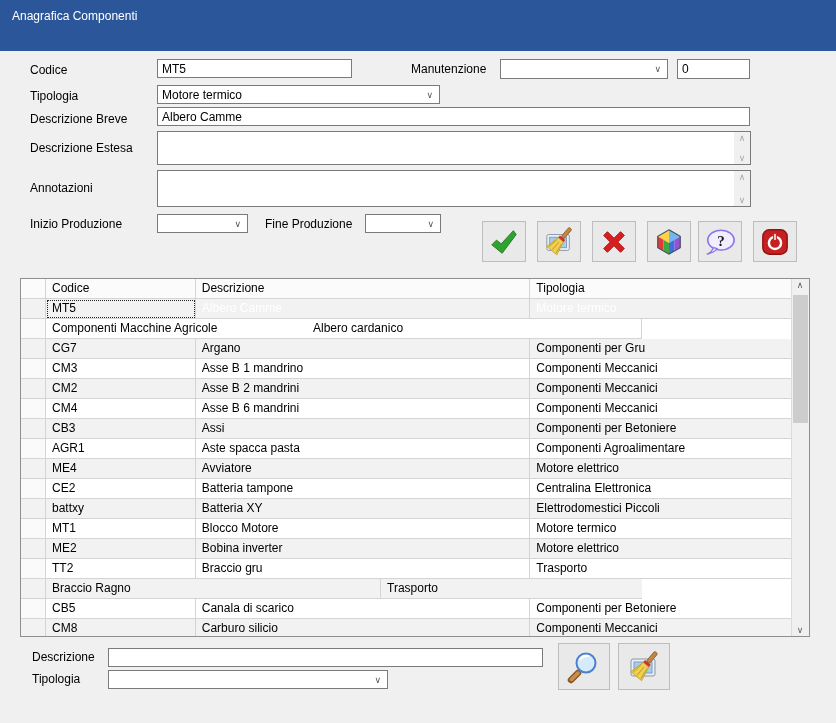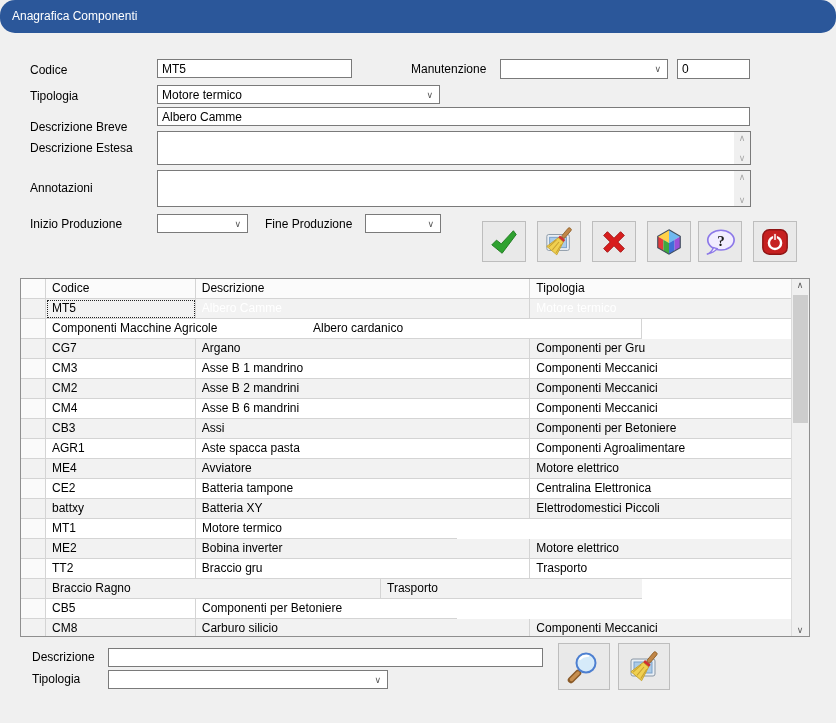--- a/index.html
+++ b/index.html
@@ -4,21 +4,21 @@
 <style>
   :root{
     --c-titlebar:#2b579a;
     --c-selection:#0078d7;
     --c-winbg:#f0f0f0;
     --c-rowalt:#f2f2f2;
   }
   html,body{margin:0;padding:0;}
   body{font-family:"Liberation Sans",sans-serif;background:#c8c8c8;}
   .win{position:relative;width:836px;height:723px;background:var(--c-winbg);overflow:hidden;}
-  .titlebar{position:absolute;left:0;top:0;width:100%;height:33px;background:var(--c-titlebar);border-radius:15px;}
+  .titlebar{position:absolute;left:0;top:0;width:100%;height:51px;background:var(--c-titlebar);}
   .title{position:absolute;left:12px;top:9px;font-size:12px;color:#ffffff;white-space:nowrap;}
 
   .lbl{position:absolute;font-size:12px;color:#000;white-space:nowrap;}
 
   .tb{position:absolute;box-sizing:border-box;height:19px;border:1px solid #7a7a7a;background:#fff;
       font-family:"Liberation Sans",sans-serif;font-size:12px;color:#000;padding:0 2px 0 4px;margin:0;outline:none;}
 
   .combo{position:absolute;box-sizing:border-box;height:19px;border:1px solid #7a7a7a;background:#fff;
       font-size:12px;color:#000;display:flex;align-items:center;padding-left:4px;}
   .combo .chev{position:absolute;right:6px;top:2px;font-size:9px;color:#555;line-height:14px;}
@@ -71,21 +71,21 @@
     <span class="chev">∨</span>
   </div>
   <input class="tb" style="left: 677px; top: 59px; width: 73px; height: 20px;" value="0">
 
   <span class="lbl" style="left:30px;top:89px">Tipologia</span>
   <div class="combo" style="left:157px;top:85px;width:283px">
     <span>Motore termico</span>
     <span class="chev">∨</span>
   </div>
 
-  <span class="lbl" style="left:30px;top:120px">Descrizione Breve</span>
+  <span class="lbl" style="left:30px;top:112px">Descrizione Breve</span>
   <input class="tb" style="left: 157px; top: 107px; width: 593px;" value="Albero Camme">
 
   <span class="lbl" style="left:30px;top:141px">Descrizione Estesa</span>
   <div class="ta" style="left:157px;top:131px;width:594px;height:34px">
     <div class="ta-scroll">
       <span class="sarrow top">∧</span>
       <span class="sarrow bottom">∨</span>
     </div>
   </div>
 
@@ -232,20 +232,21 @@
           </div>
           <div class="grid-row alt">
             <div class="cell c-rowhead"></div>
             <div class="cell c-codice">battxy</div>
             <div class="cell c-desc">Batteria XY</div>
             <div class="cell c-tipo">Elettrodomestici Piccoli</div>
           </div>
           <div class="grid-row">
             <div class="cell c-rowhead"></div>
             <div class="cell c-codice">MT1</div>
+            <div class="cell c-desc">Blocco Motore</div>
             <div class="cell c-tipo">Motore termico</div>
           </div>
           <div class="grid-row alt">
             <div class="cell c-rowhead"></div>
             <div class="cell c-codice">ME2</div>
             <div class="cell c-desc">Bobina inverter</div>
             <div class="cell c-tipo">Motore elettrico</div>
           </div>
           <div class="grid-row">
             <div class="cell c-rowhead"></div>
@@ -254,20 +255,21 @@
             <div class="cell c-tipo">Trasporto</div>
           </div>
           <div class="grid-row alt">
             <div class="cell c-rowhead"></div>
             <div class="cell c-desc">Braccio Ragno</div>
             <div class="cell c-tipo">Trasporto</div>
           </div>
           <div class="grid-row">
             <div class="cell c-rowhead"></div>
             <div class="cell c-codice">CB5</div>
+            <div class="cell c-desc">Canala di scarico</div>
             <div class="cell c-tipo">Componenti per Betoniere</div>
           </div>
           <div class="grid-row alt">
             <div class="cell c-rowhead"></div>
             <div class="cell c-codice">CM8</div>
             <div class="cell c-desc">Carburo silicio</div>
             <div class="cell c-tipo">Componenti Meccanici</div>
           </div>
         </div>
     </div>

